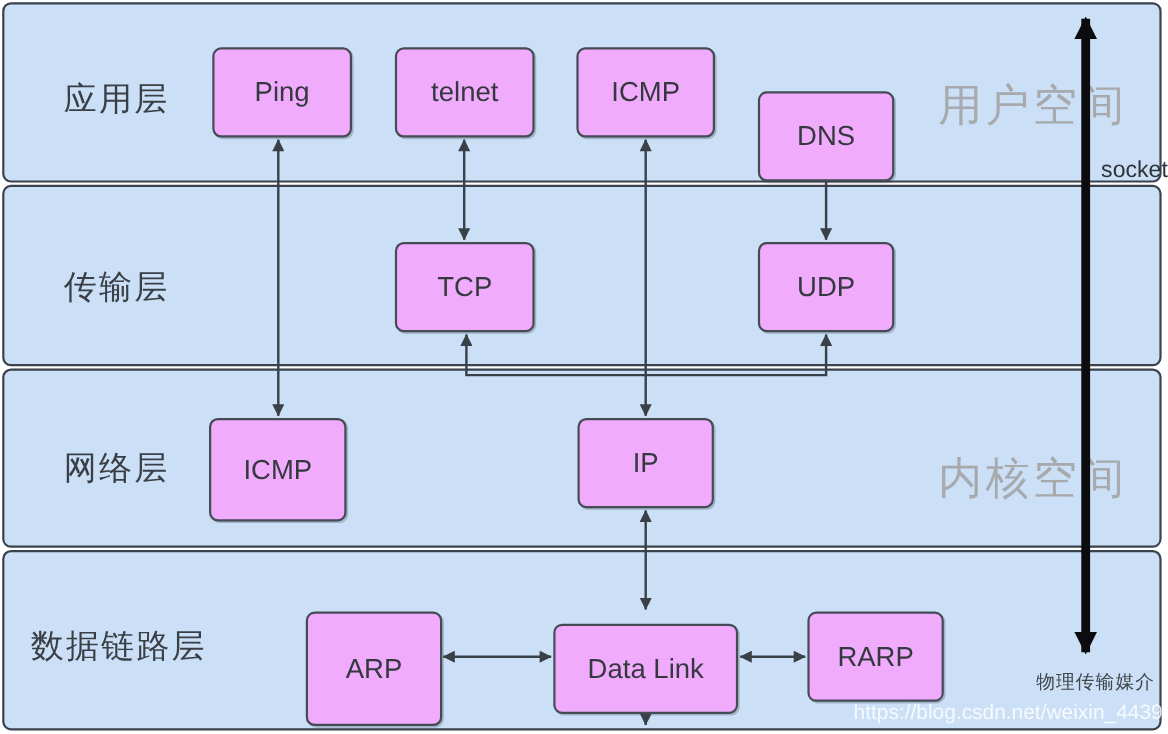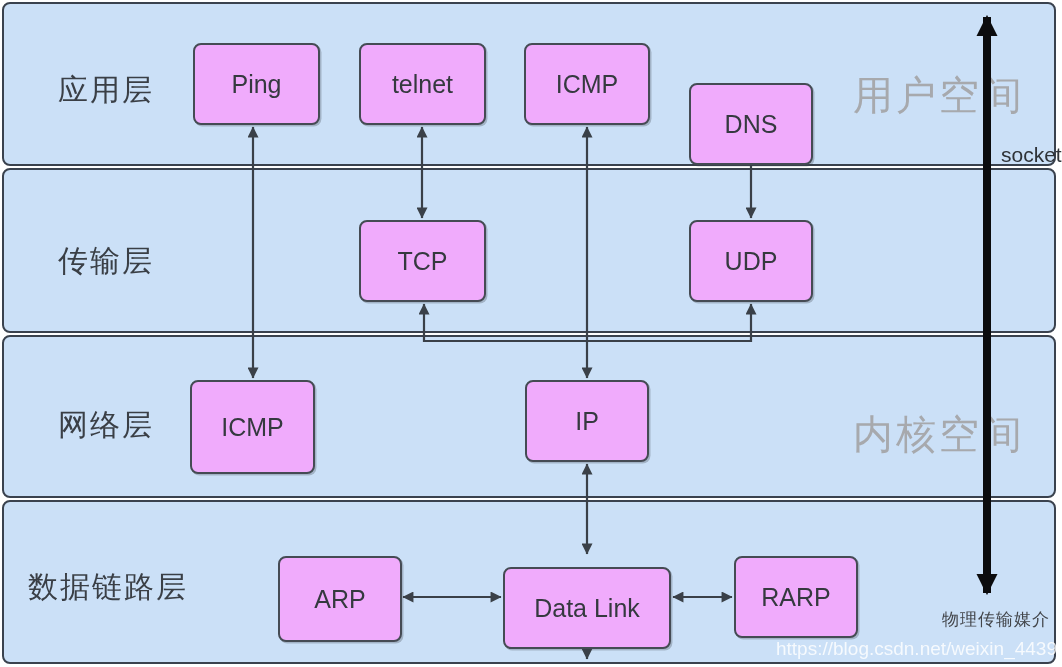--- a/index.html
+++ b/index.html
@@ -76,21 +76,21 @@
   </svg>
 
   <div class="node" style="left:193px;top:43px;width:127px;height:82px;">Ping</div>
   <div class="node" style="left:359px;top:43px;width:127px;height:82px;">telnet</div>
   <div class="node" style="left:524px;top:43px;width:126px;height:82px;">ICMP</div>
   <div class="node" style="left:689px;top:43px;width:124px;height:82px;margin-top:40px;">DNS</div>
   <div class="node" style="left:359px;top:220px;width:127px;height:82px;">TCP</div>
   <div class="node" style="left:689px;top:220px;width:124px;height:82px;">UDP</div>
   <div class="node" style="left:190px;top:380px;width:125px;height:94px;">ICMP</div>
   <div class="node" style="left:525px;top:380px;width:124px;height:82px;">IP</div>
-  <div class="node" style="left:278px;top:556px;width:124px;height:86px;">ARP</div>
+  <div class="node" style="left:278px;top:556px;width:124px;height:104px;">ARP</div>
   <div class="node" style="left:503px;top:556px;width:168px;height:82px;margin-top:11px;">Data Link</div>
   <div class="node" style="left:734px;top:556px;width:124px;height:82px;">RARP</div>
 
   <div class="small-note" style="left:1001px;top:143px;">socket</div>
   <div class="physical-note" style="left:942px;top:608px;font-family:Liberation Mono, monospace;">物理传输媒介</div>
   <div class="watermark" style="left:776px;top:638px;">https://blog.csdn.net/weixin_44397907</div>
 
 </div>
 
 </body></html>

